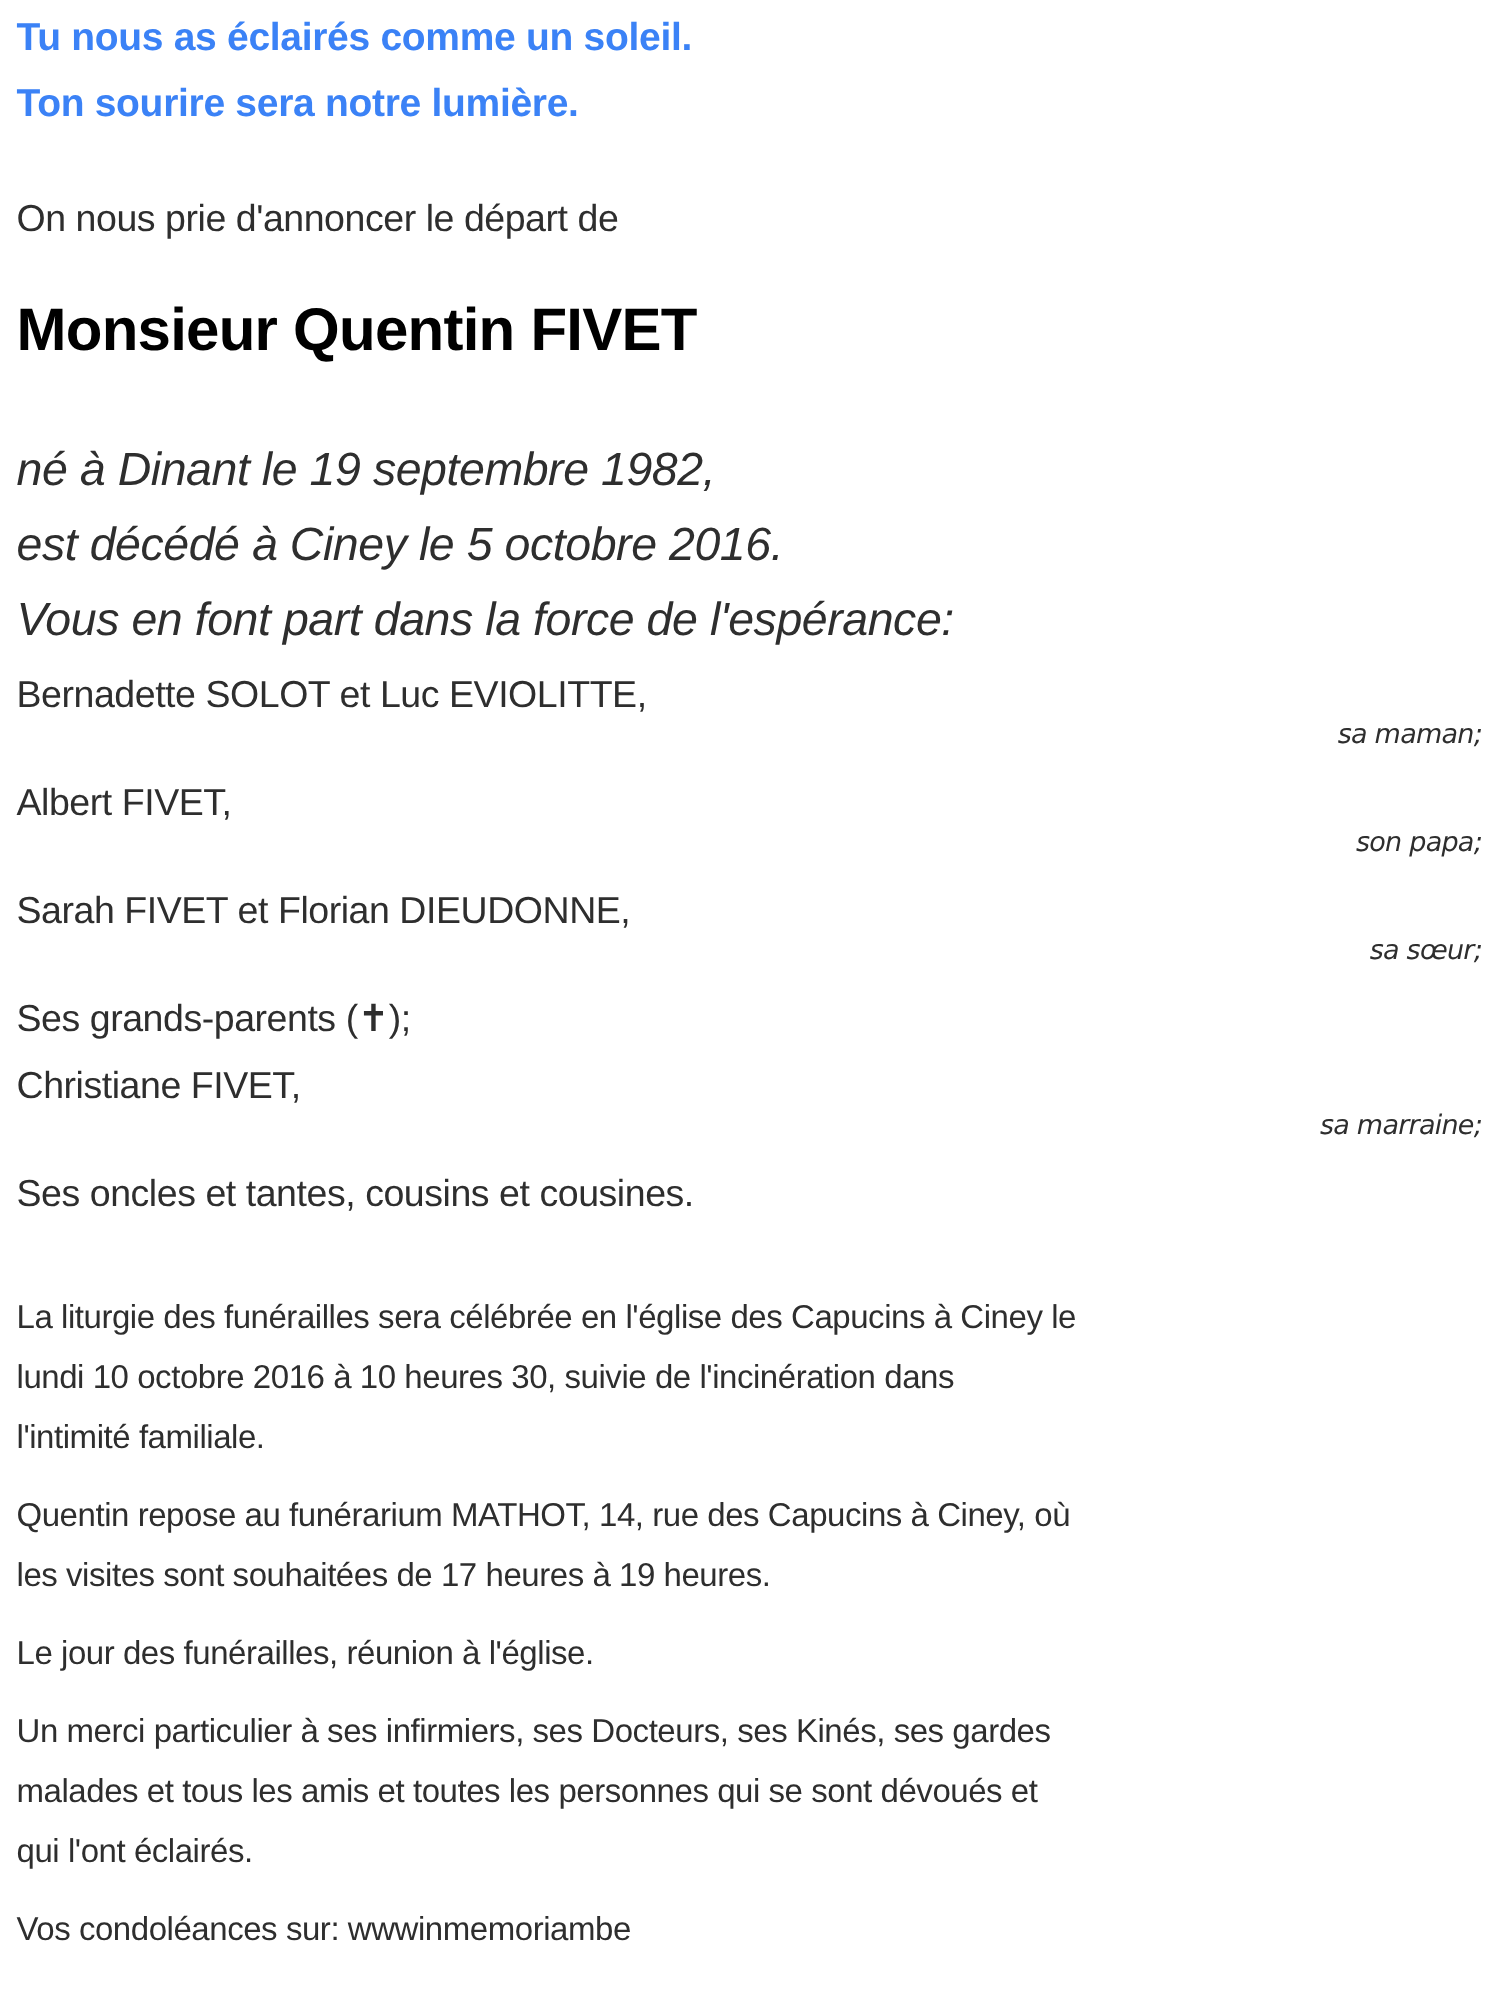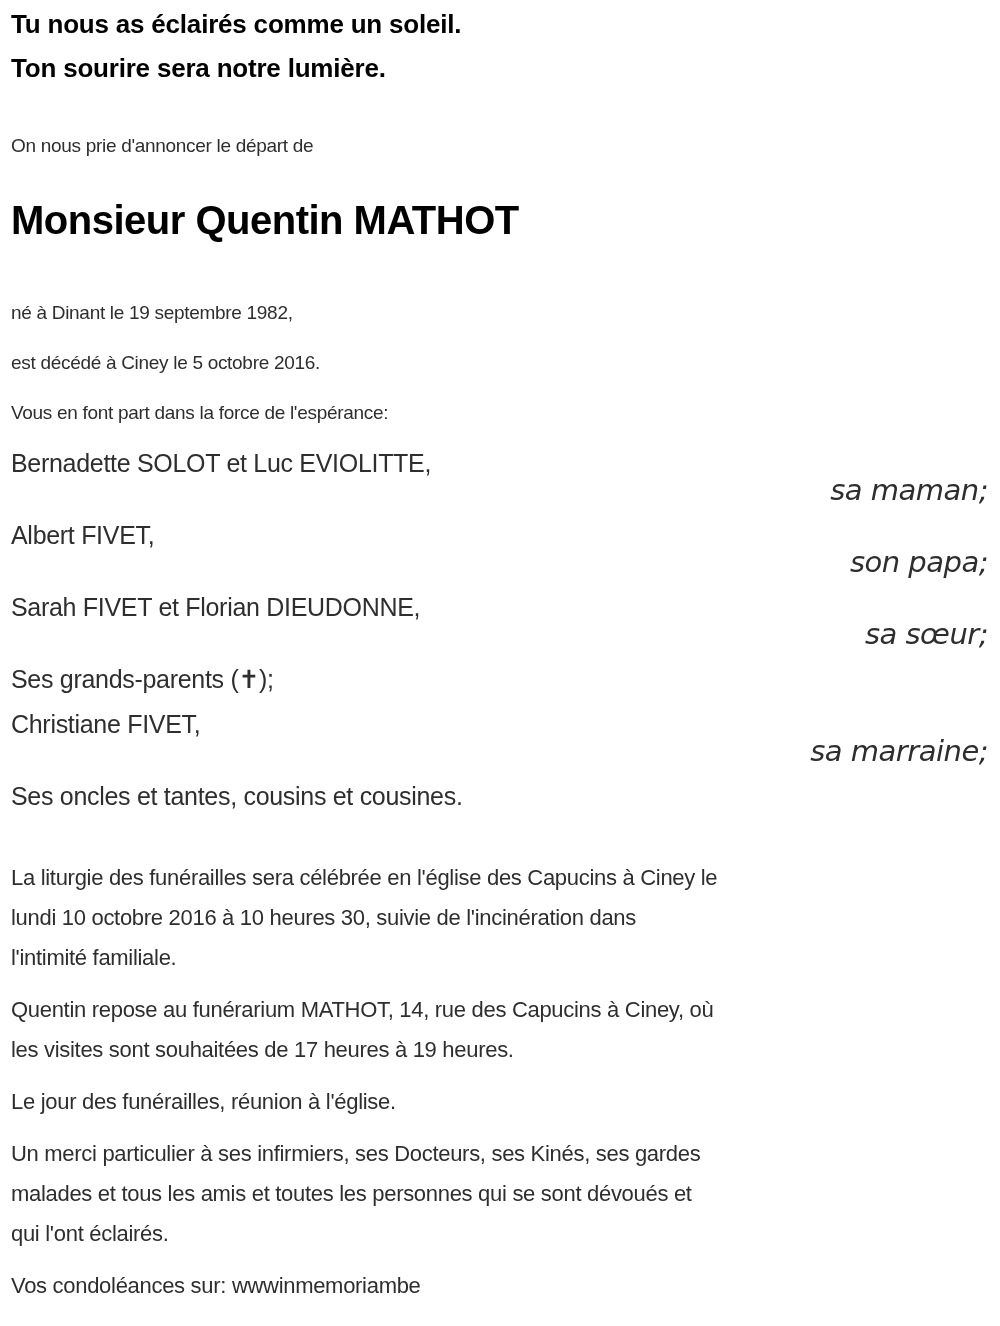--- a/index.html
+++ b/index.html
@@ -10,61 +10,62 @@
     background: #ffffff;
     color: #2e2e2e;
     font-family: "Liberation Sans", "DejaVu Sans", sans-serif;
     letter-spacing: -0.3px;
     overflow: hidden;
   }
   .page { padding: 4px 12px 0 11px; }
 
   .epitaph-line {
     font-weight: bold;
-    color: #000000;
+    color: #3b82f6;
     font-size: 26px;
     line-height: 40px;
     letter-spacing: -0.2px;
     white-space: nowrap;
   }
   .epitaph-line + .epitaph-line { margin-top: 4px; }
 
   .intro {
-    font-size: 19px;
+    font-size: 25px;
     line-height: 32px;
     margin-top: 42px;
     white-space: nowrap;
   }
 
   .deceased {
     font-size: 40px;
     font-weight: bold;
     color: #000000;
     line-height: 48px;
     margin: 34px 0 0 0;
     letter-spacing: -0.5px;
     white-space: nowrap;
   }
 
   .line {
-    font-size: 19px;
+    font-size: 31px;
     line-height: 32px;
     margin: 0 0 18px 0;
     white-space: nowrap;
+    font-style: italic;
   }
   .first-after-title { margin-top: 53px; }
 
   .family-entry { margin: 13px 0 4px 0; }
   .family-entry .name {
     font-size: 25px;
     line-height: 32px;
     white-space: nowrap;
   }
   .family-entry .relation {
-    font-size: 29px;
+    font-size: 18px;
     line-height: 32px;
     font-style: italic;
     text-align: right;
     margin-top: -5px;
     font-family: "DejaVu Sans", sans-serif;
     letter-spacing: -0.5px;
   }
   .family-entry.tight { margin-bottom: 6px; }
 
   .paras { margin-top: 46px; }
@@ -80,21 +81,21 @@
 
 <div class="page">
 
   <div>
     <div class="epitaph-line">Tu nous as éclairés comme un soleil.</div>
     <div class="epitaph-line">Ton sourire sera notre lumière.</div>
   </div>
 
   <div class="intro">On nous prie d'annoncer le départ de</div>
 
-  <h1 class="deceased">Monsieur Quentin MATHOT</h1>
+  <h1 class="deceased">Monsieur Quentin FIVET</h1>
 
   <div class="line first-after-title">né à Dinant le 19 septembre 1982,</div>
   <div class="line">est décédé à Ciney le 5 octobre 2016.</div>
   <div class="line">Vous en font part dans la force de l'espérance:</div>
 
   <div>
     <div class="family-entry">
       <div class="name">Bernadette SOLOT et Luc EVIOLITTE,</div>
       <div class="relation">sa maman;</div>
     </div>

